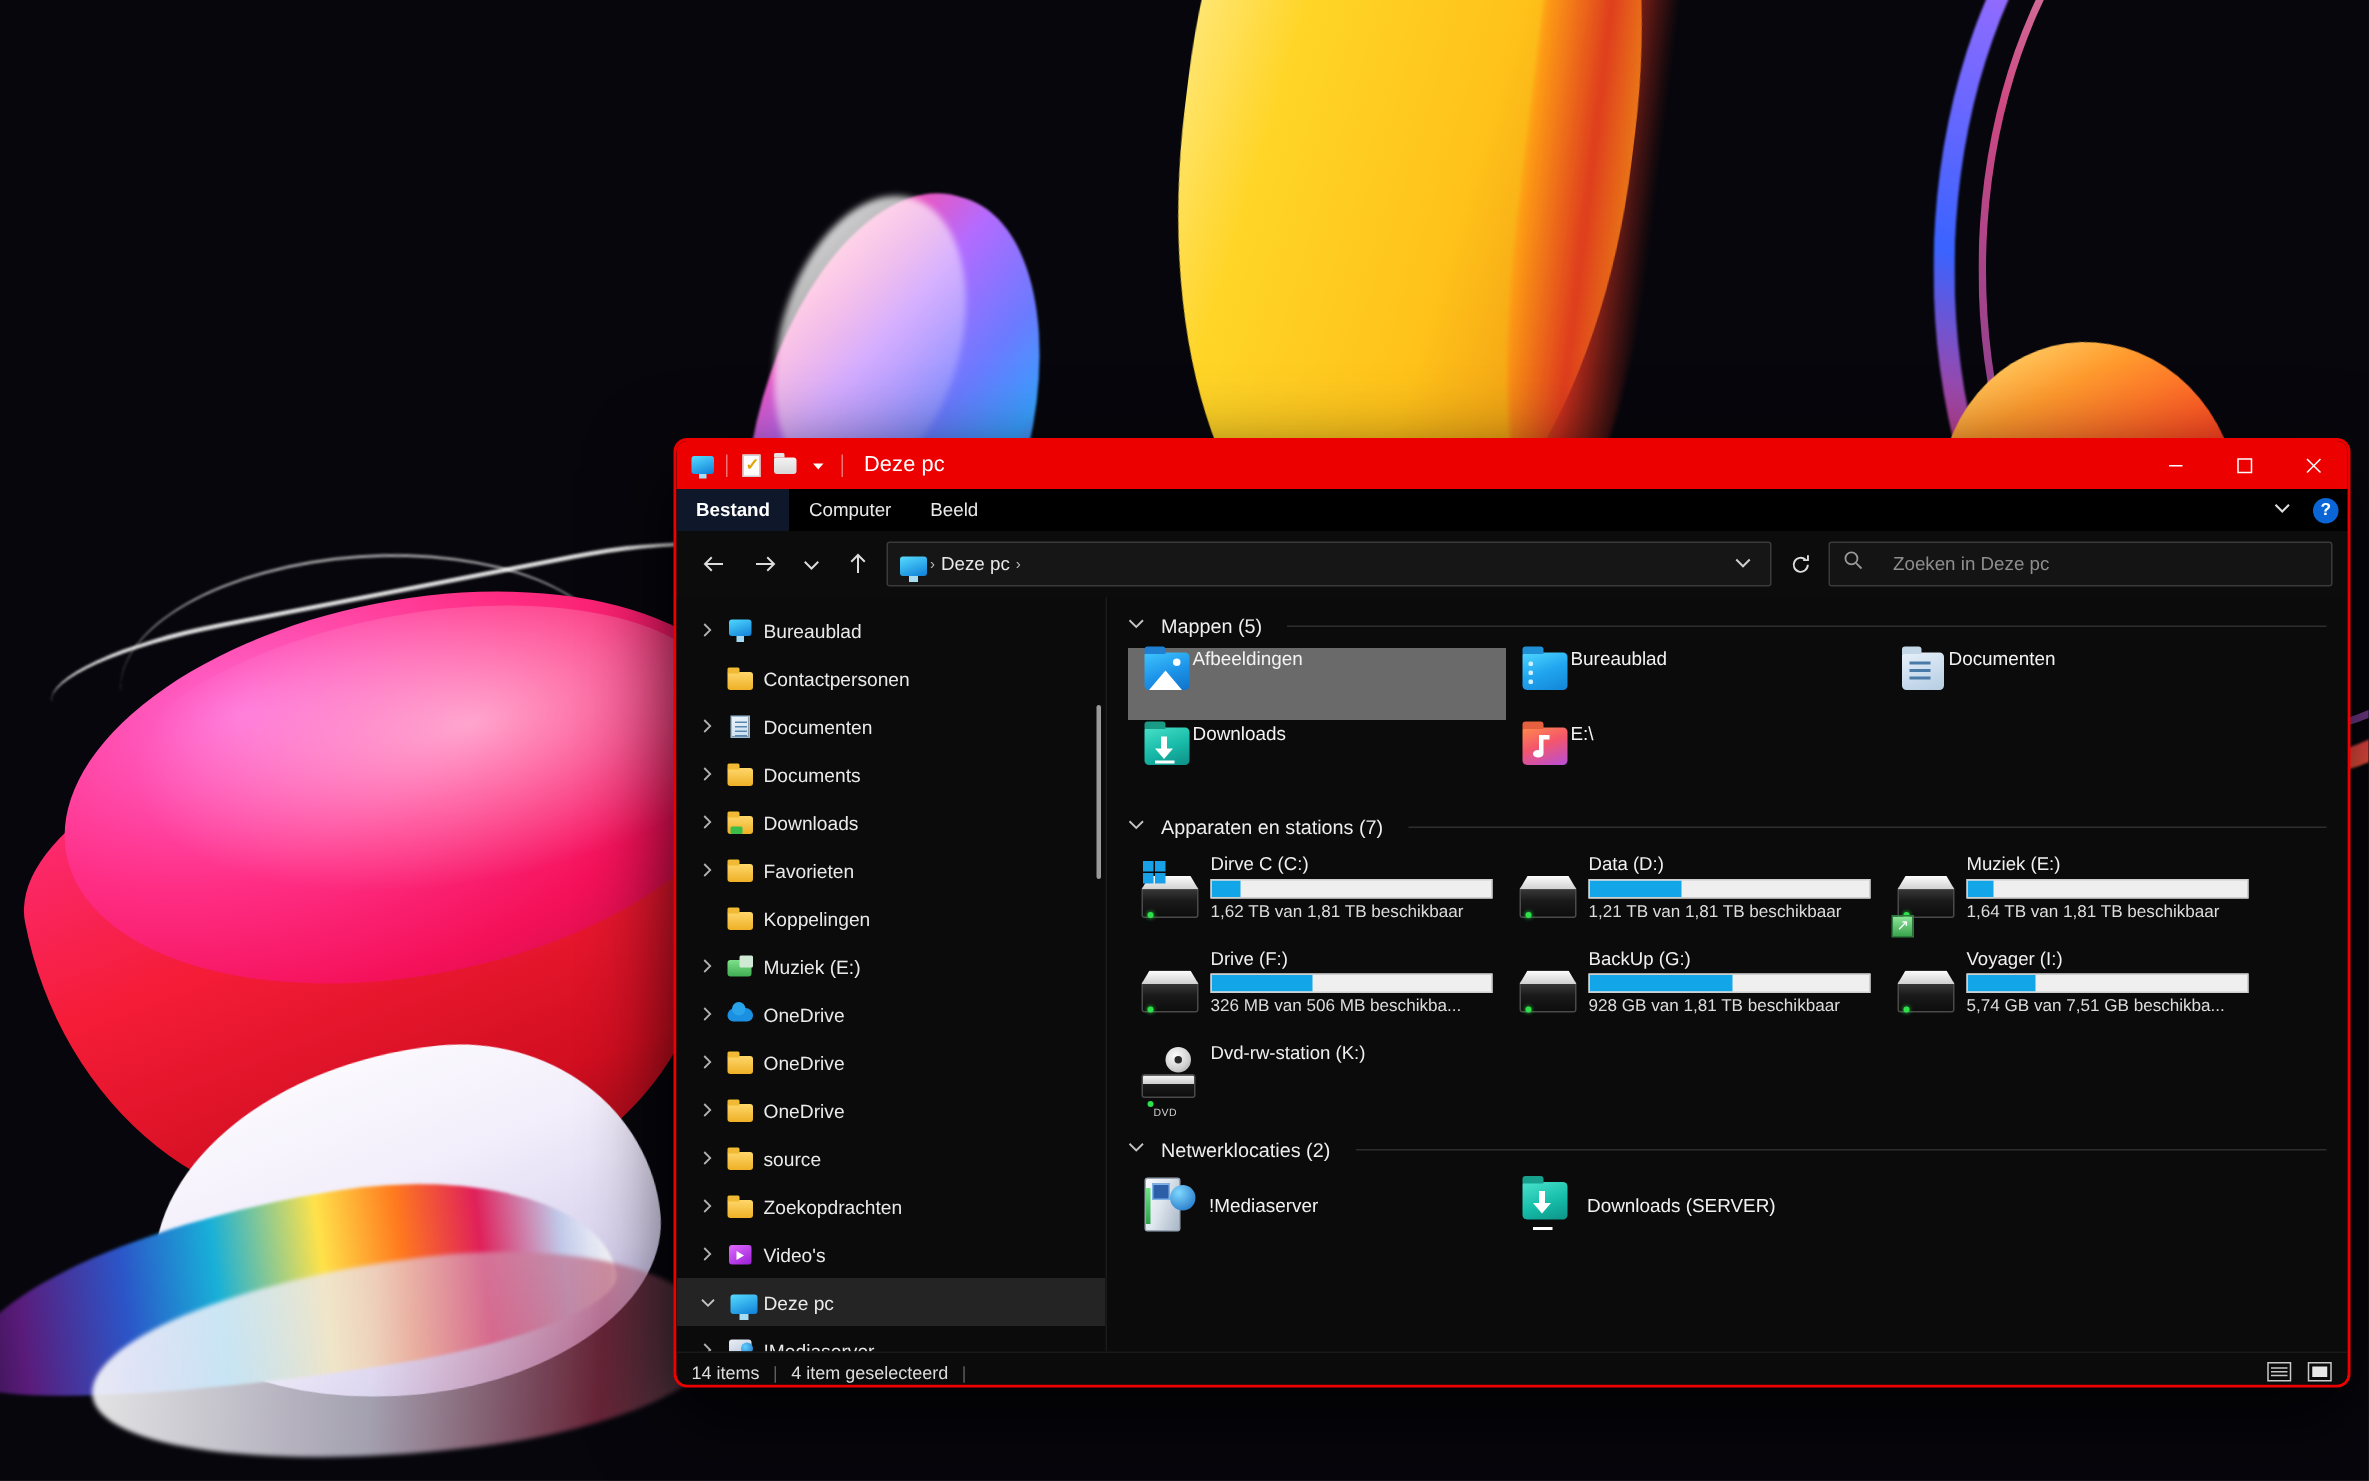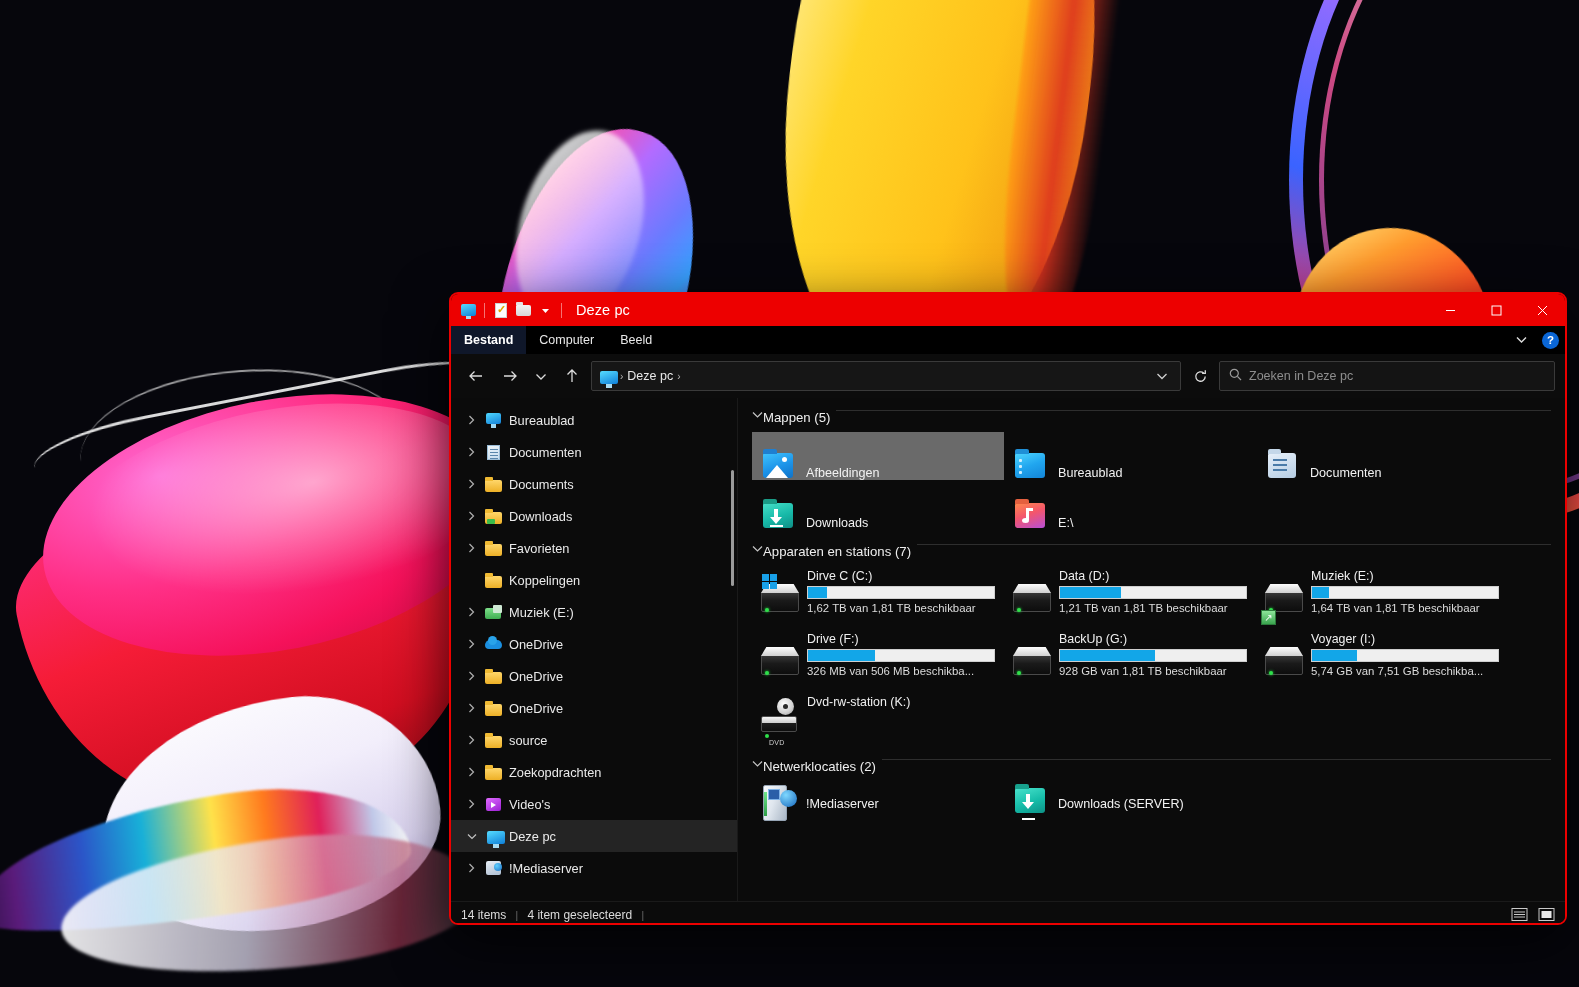--- a/index.html
+++ b/index.html
@@ -205,21 +205,21 @@
   .addr-crumbs { display: flex; align-items: center; gap: 4px; flex: 1; }
   .crumb { color: #e8e8e8; font-size: 12.5px; }
   .crumb-sep { color: #b9b9b9; font-size: 10px; }
   .addr-caret { color: #cfcfcf; font-size: 10px; padding: 0 6px; }
   .refresh-btn {
     width: 30px; height: 30px; display: flex; align-items: center; justify-content: center;
     color: #dcdcdc; font-size: 14px;
   }
   .searchbox {
     width: 336px; height: 30px; background: #141414; border: 1px solid #3a3a3a;
-    display: flex; align-items: center; gap: 7px; padding: 0 9px; border-radius: 2px;
+    display: flex; align-items: center; gap: 20px; padding: 0 9px; border-radius: 2px;
   }
   .searchbox input {
     flex: 1; background: transparent; border: 0; outline: 0;
     color: #cfcfcf; font-size: 12.5px; font-family: inherit;
   }
   .searchbox input::placeholder { color: #8e8e8e; }
 
   
   .body {
     display: flex; height: calc(633px - 32px - 28px - 44px - 26px);
@@ -248,30 +248,30 @@
   .navscroll {
     position: absolute; right: 3px; top: 72px; width: 3px; height: 116px;
     background: #9a9a9a; border-radius: 2px;
   }
 
   
   .content {
     flex: 1; padding: 12px 14px 0 14px; overflow: hidden; position: relative;
   }
   .group-head {
-    display: flex; align-items: flex-start; gap: 0;
+    display: flex; align-items: center; gap: 11px;
     margin-bottom: 7px;
   }
   .group-chev { color: #c5c5c5; font-size: 10px; }
   .group-title { color: #eeeeee; font-size: 13.2px; white-space: nowrap; }
   .group-rule { flex: 1; height: 1px; background: #2e2e2e; margin-left: 6px; }
 
   .tiles { display: flex; flex-wrap: wrap; }
   .tile {
-    width: 252px; height: 48px; display: flex; align-items: flex-end; gap: 11px;
+    width: 252px; height: 48px; display: flex; align-items: flex-start; 
     padding-left: 9px; margin-bottom: 2px;
   }
   .tile.selected { background: #6a6a6a; }
   .tile-label { color: #f2f2f2; font-size: 12.6px; }
   .tile-ico { width: 34px; height: 30px; flex: 0 0 34px; position: relative; }
 
   
   .drives { display: flex; flex-wrap: wrap; }
   .drive {
     width: 252px; height: 58px; display: flex; align-items: flex-start; gap: 8px;
@@ -691,20 +691,31 @@
               <svg width="7" height="10" viewBox="0 0 7 10">
                 <path d="M1.5 1 L5.5 5 L1.5 9" fill="none" stroke="#b0b0b0" stroke-width="1.2"></path>
               </svg>
             </span>
             <span class="nav-ico">
               <div class="ic-monitor"></div>
             </span>
             <span>Bureaublad</span>
           </div>
           <div class="navitem">
+            <span class="nav-chev empty">
+              <svg width="7" height="10" viewBox="0 0 7 10">
+                <path d="M1.5 1 L5.5 5 L1.5 9" fill="none" stroke="#b0b0b0" stroke-width="1.2"></path>
+              </svg>
+            </span>
+            <span class="nav-ico">
+              <div class="ic-folder-sm"></div>
+            </span>
+            <span>Contactpersonen</span>
+          </div>
+          <div class="navitem">
             <span class="nav-chev">
               <svg width="7" height="10" viewBox="0 0 7 10">
                 <path d="M1.5 1 L5.5 5 L1.5 9" fill="none" stroke="#b0b0b0" stroke-width="1.2"></path>
               </svg>
             </span>
             <span class="nav-ico">
               <div class="ic-doc"></div>
             </span>
             <span>Documenten</span>
           </div>

